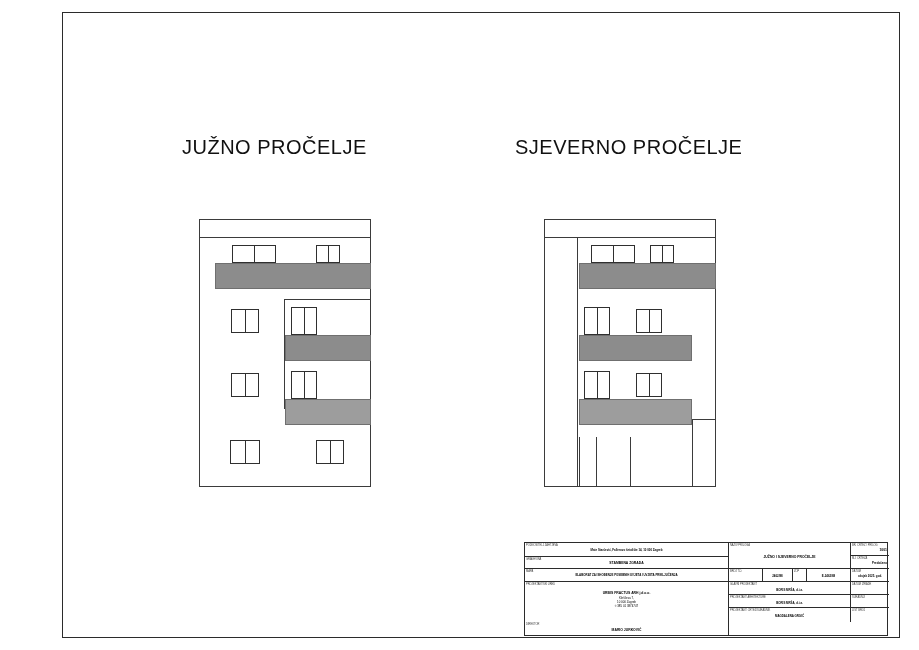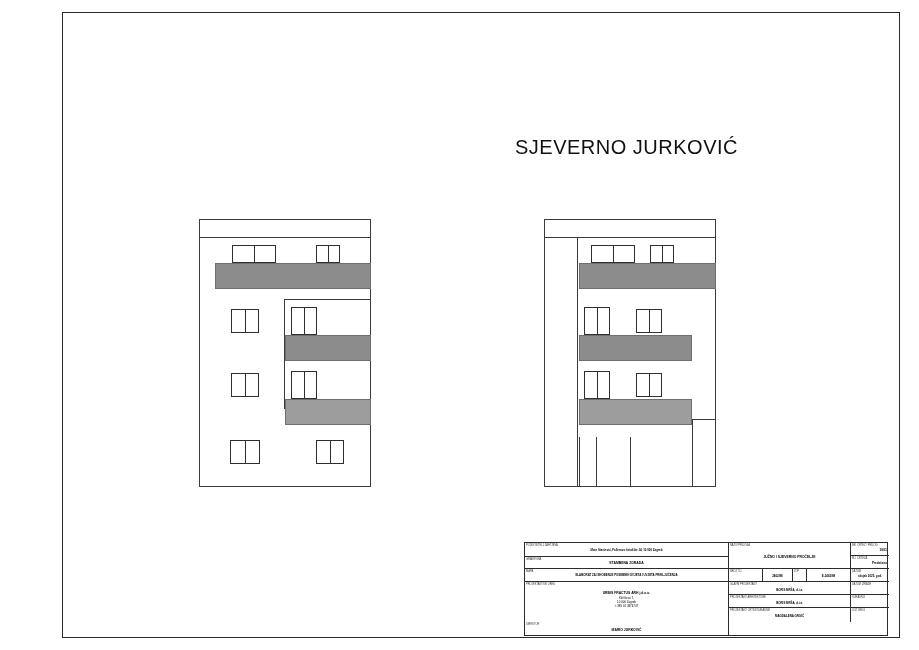--- a/index.html
+++ b/index.html
@@ -140,21 +140,22 @@
     color: #111;
   }
 </style>
 </head>
 <body>
 
 <div id="sheet">
 
   <div class="frame"></div>
 
-  <div class="elev-title" id="title-north">SJEVERNO JURKOVIĆ</div>
+  <div class="elev-title" id="title-south">JUŽNO PROČELJE</div>
+  <div class="elev-title" id="title-north">SJEVERNO PROČELJE</div>
 
   <div class="elev" id="south-elev" style="left:199px; top:219px; width:172px; height:268px;">
 
     <div class="outline" style="left:0px; top:0px; width:172px; height:268px;"></div>
 
     <div class="thinline" style="left:0px; top:18px; width:172px; height:1px;"></div>
 
     <div class="outline" style="left:85px; top:80px; width:87px; height:110px;"></div>
 
     <div class="band" style="left:16px; top:44px; width:156px; height:26px;"></div>

